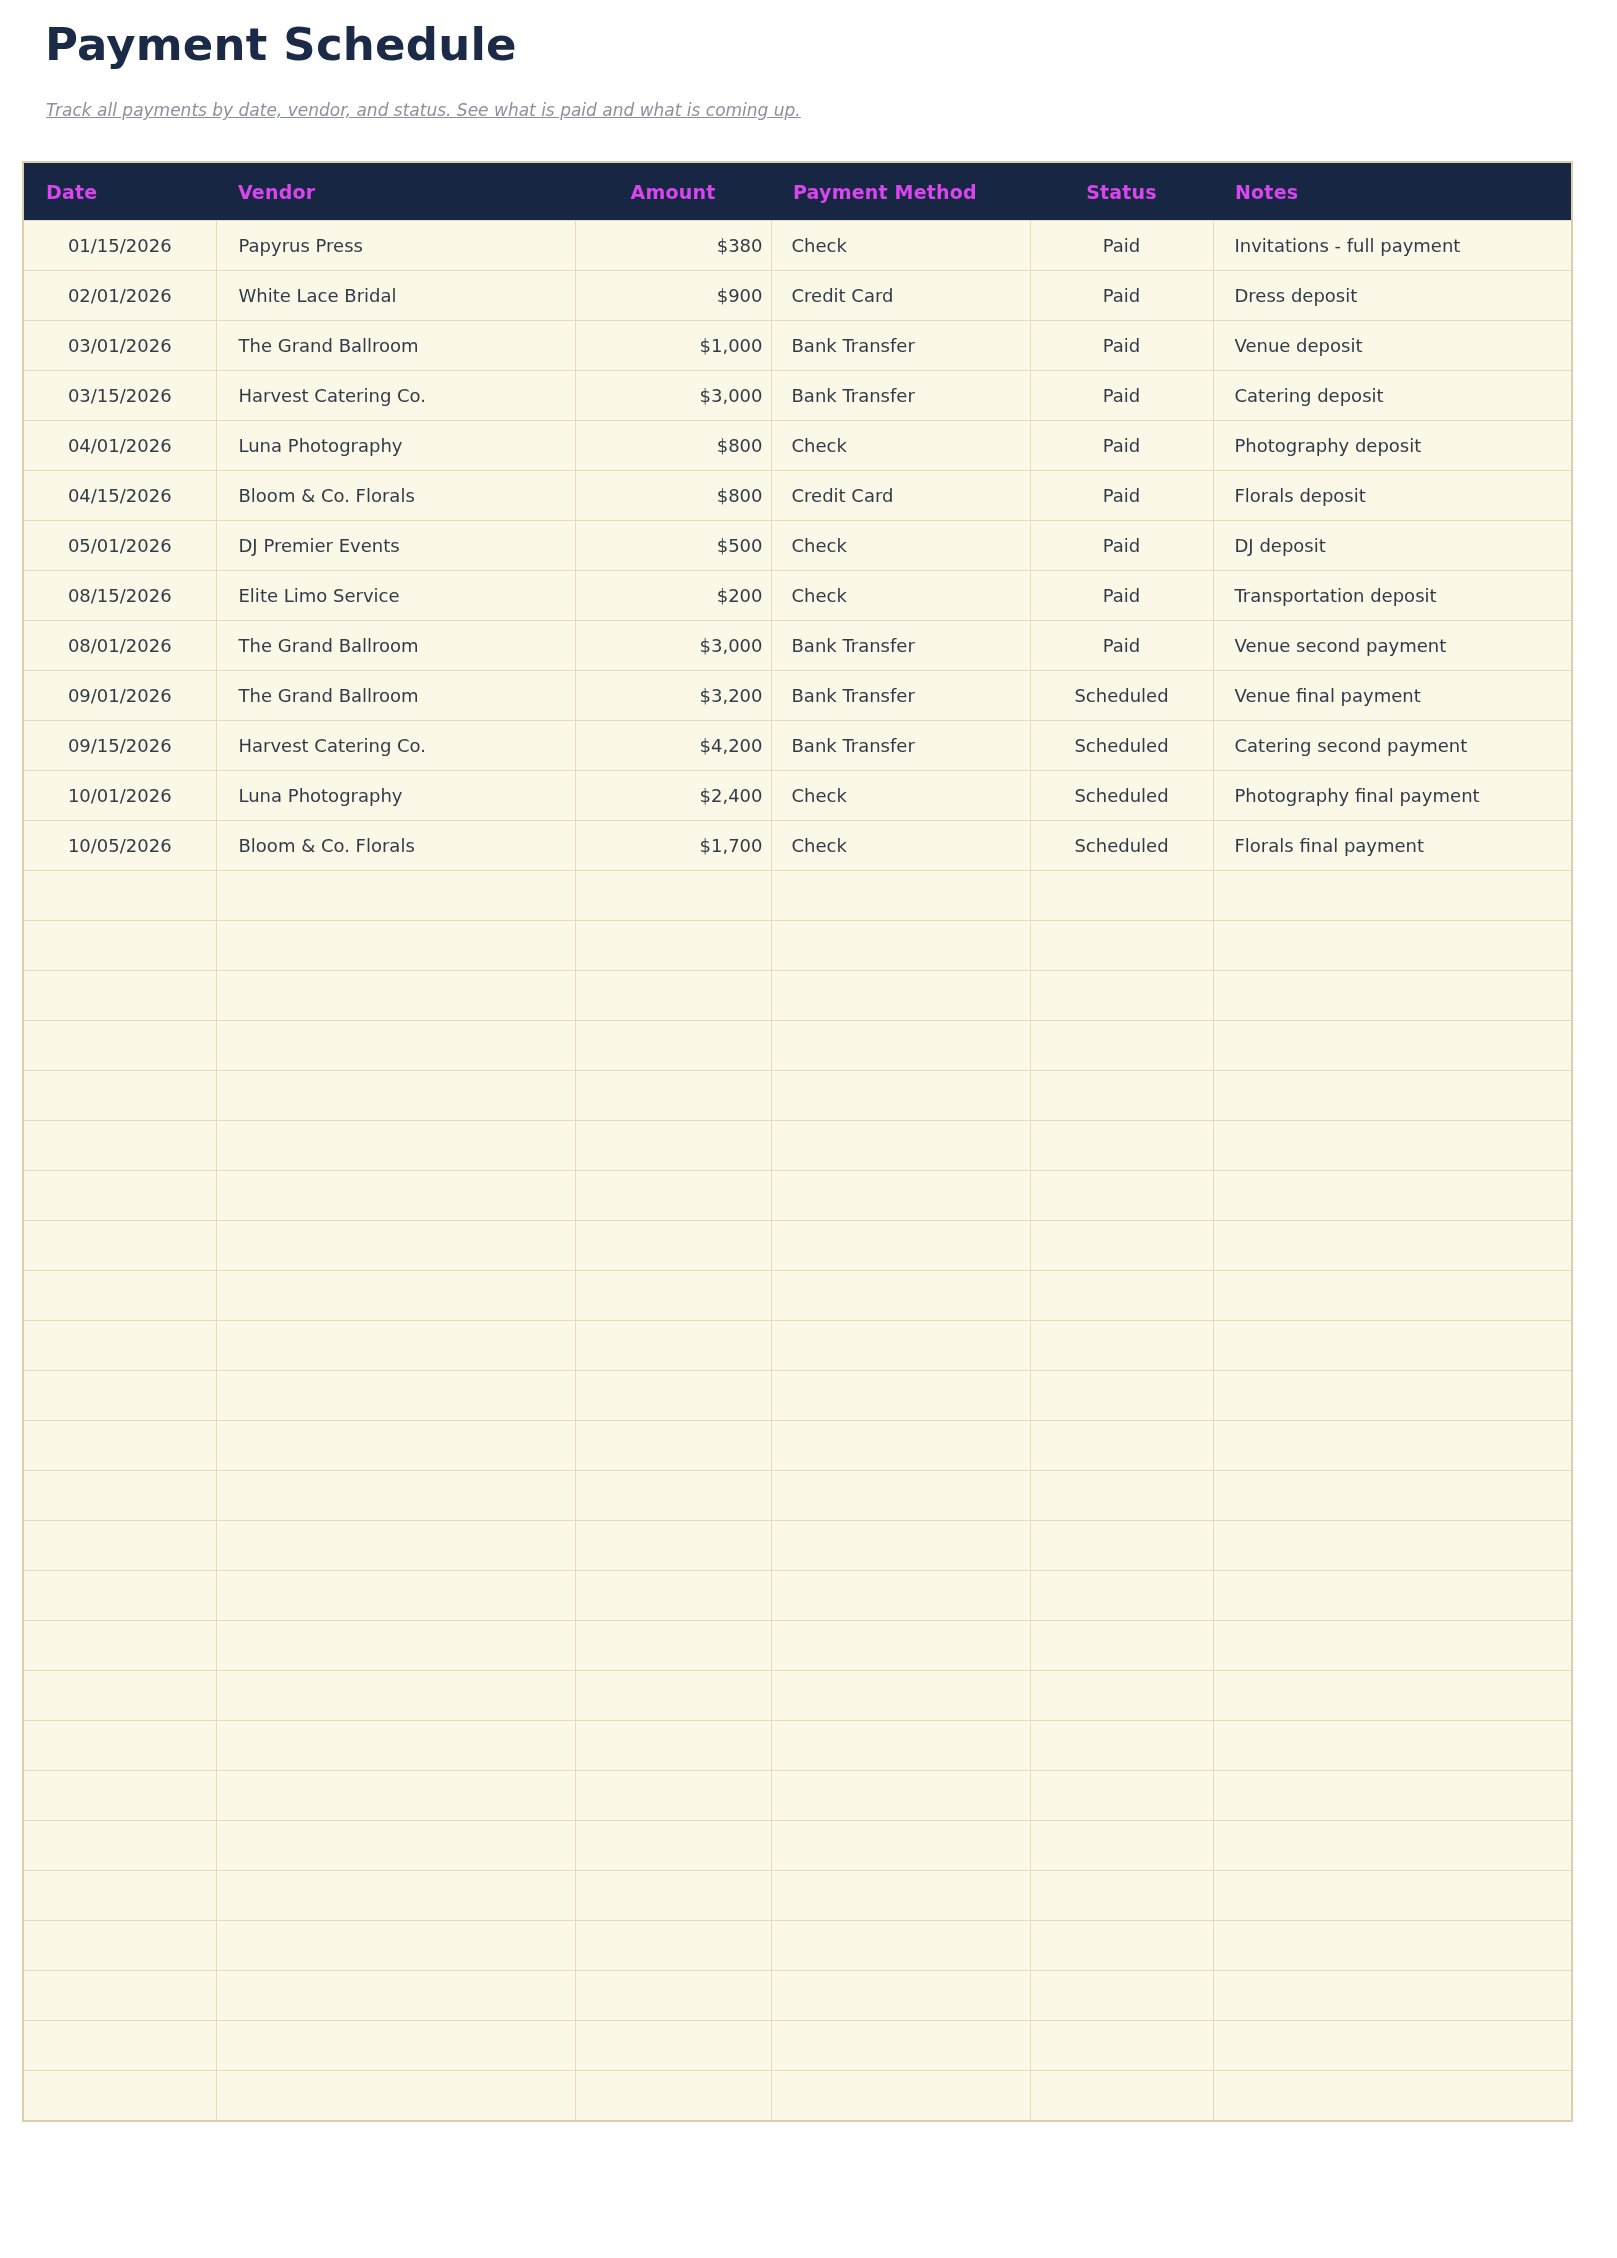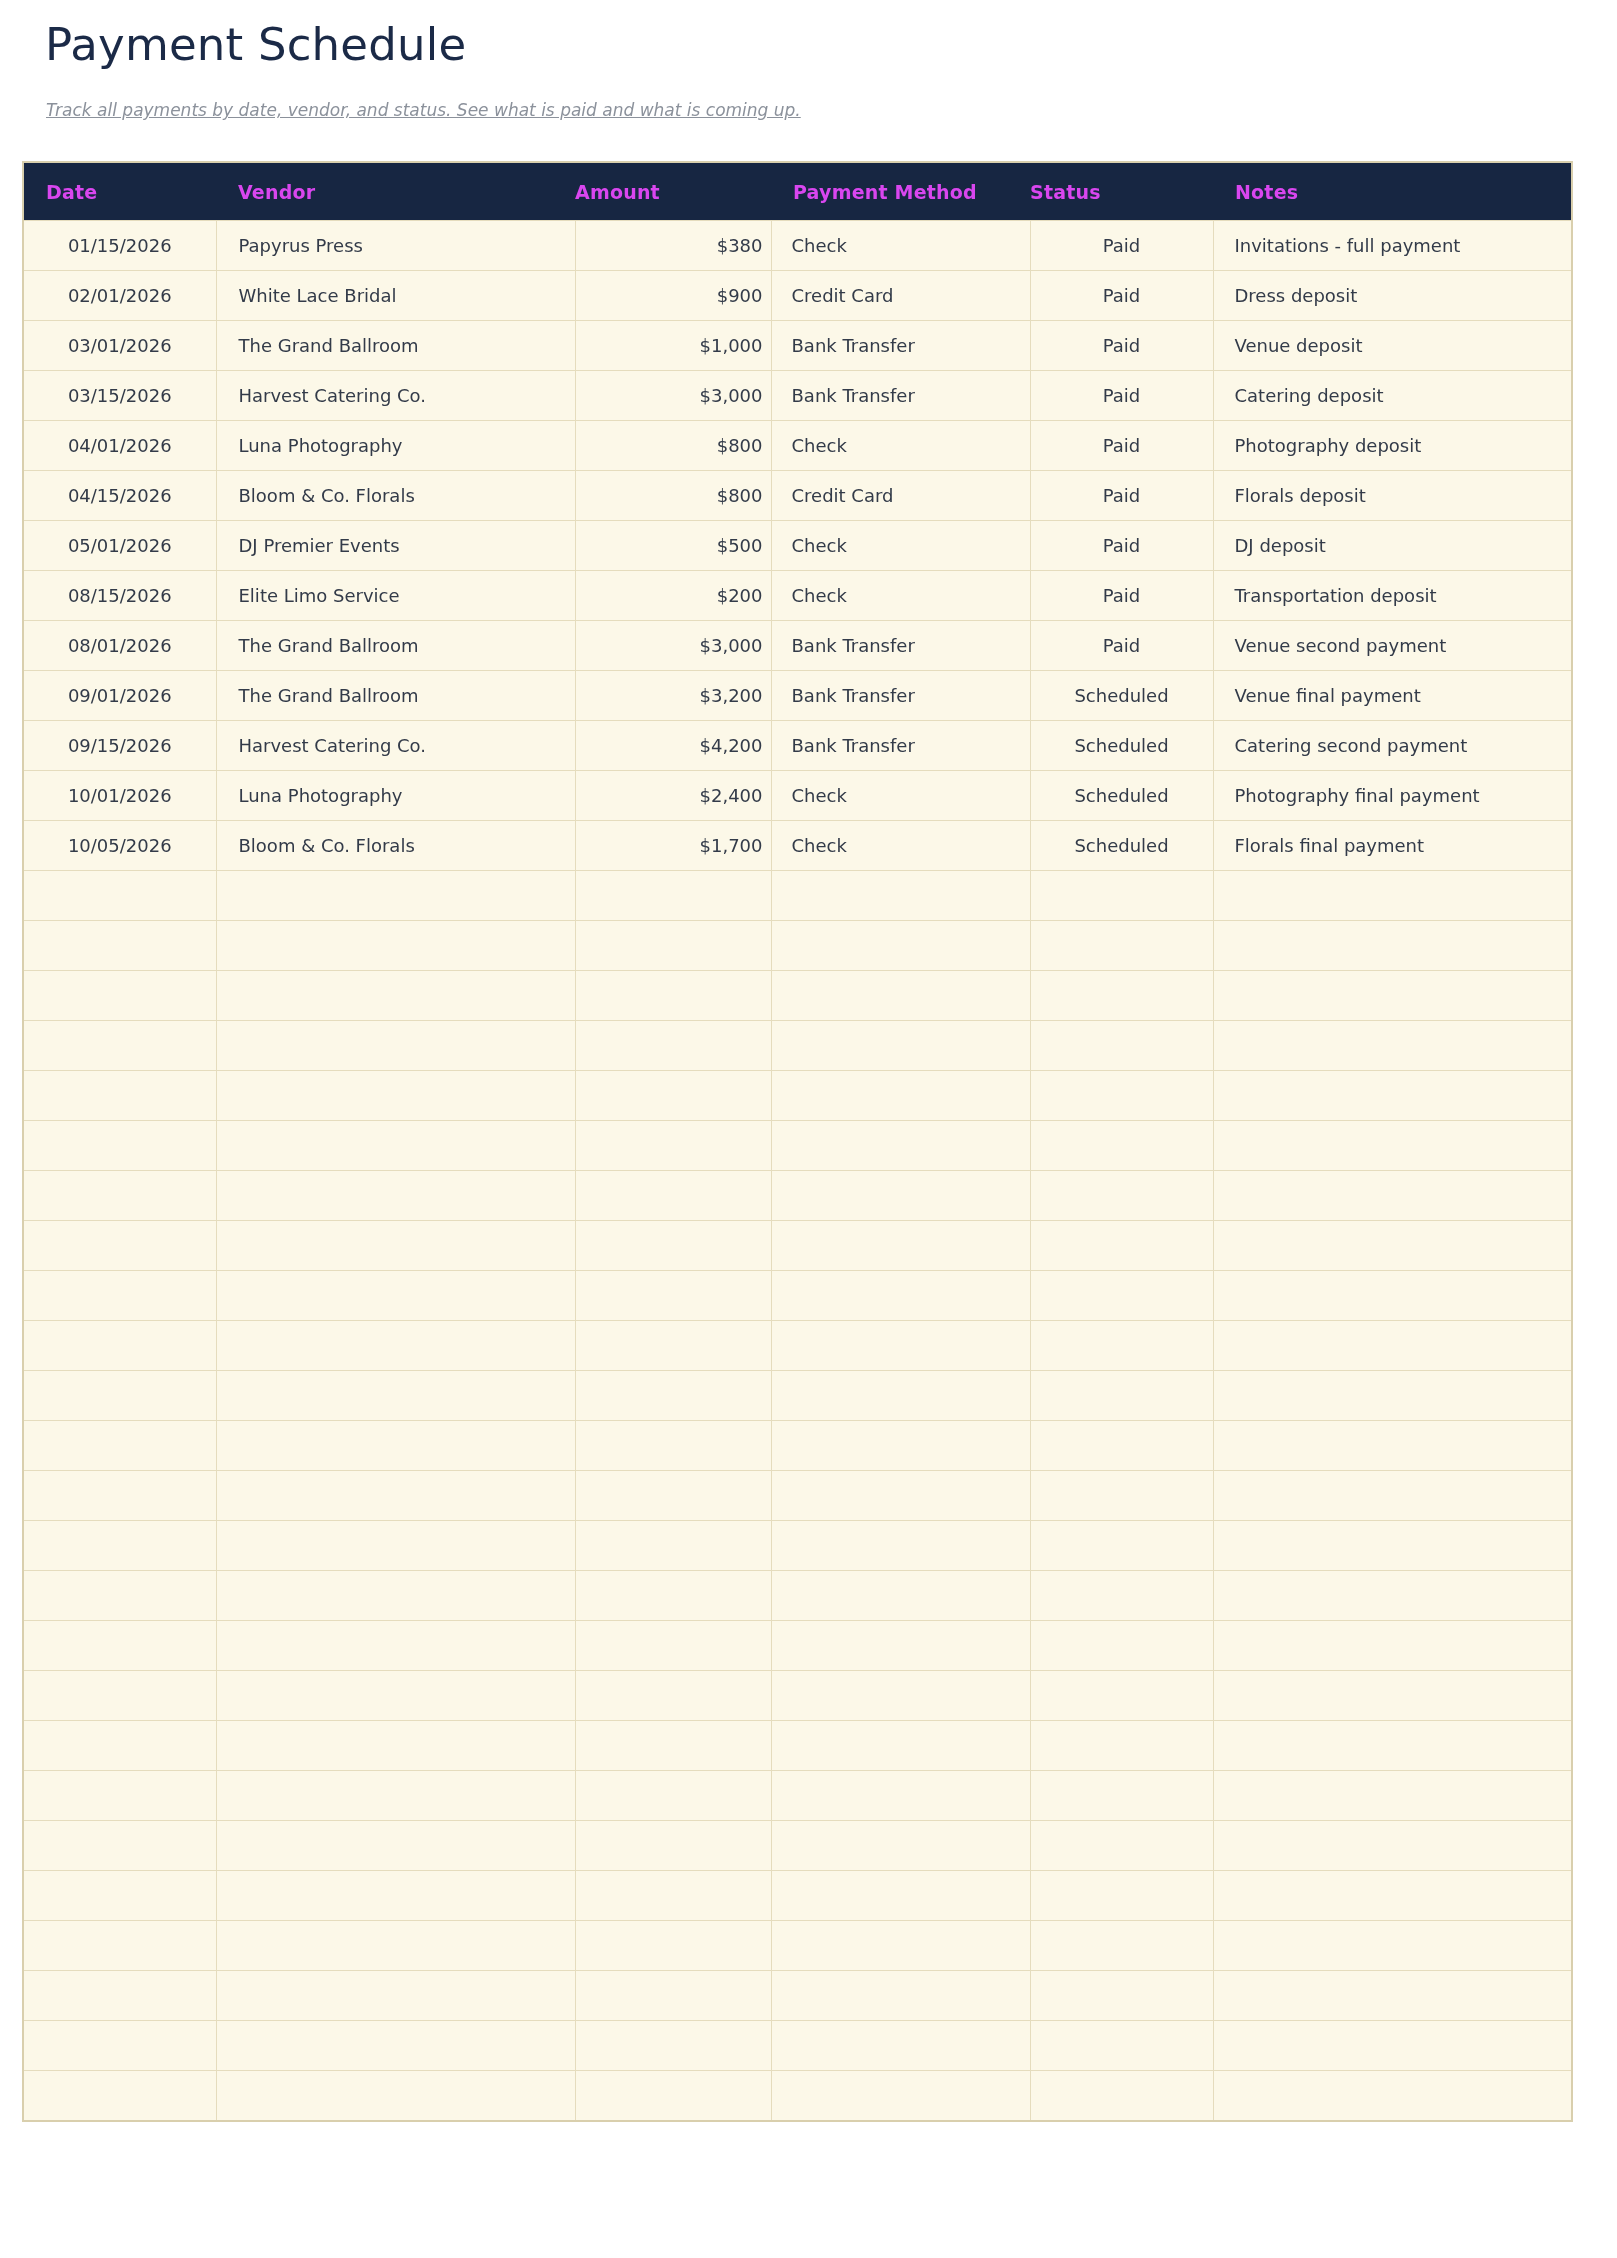--- a/index.html
+++ b/index.html
@@ -13,21 +13,21 @@
     height: 2258px;
     position: relative;
     background: #ffffff;
     overflow: hidden;
   }
   .page-title {
     margin: 0;
     padding: 17px 0 0 45px;
     font-size: 45px;
     line-height: 1.25;
-    font-weight: normal;
+    font-weight: bold;
     color: #1b2a47;
     letter-spacing: 0.2px;
   }
   .page-subtitle {
     margin: 26px 0 0 46px;
     font-size: 17px;
     line-height: 1.4;
     font-style: italic;
     color: #8b919b;
     text-decoration: underline;
@@ -51,20 +51,21 @@
     color: #d946ef;
     height: 57px;
     font-size: 19px;
     font-weight: bold;
     text-align: left;
     padding: 0 0 0 22px;
     border: none;
     letter-spacing: 0.2px;
   }
   thead th.th-amount, thead th.th-status {
+    text-align: center;
     padding: 0;
   }
   tbody td {
     background: #fcf8e8;
     height: 49px;
     border: 1.5px solid #e5dcbd;
     font-size: 18px;
     color: #333b49;
     padding: 0;
     overflow: visible;

